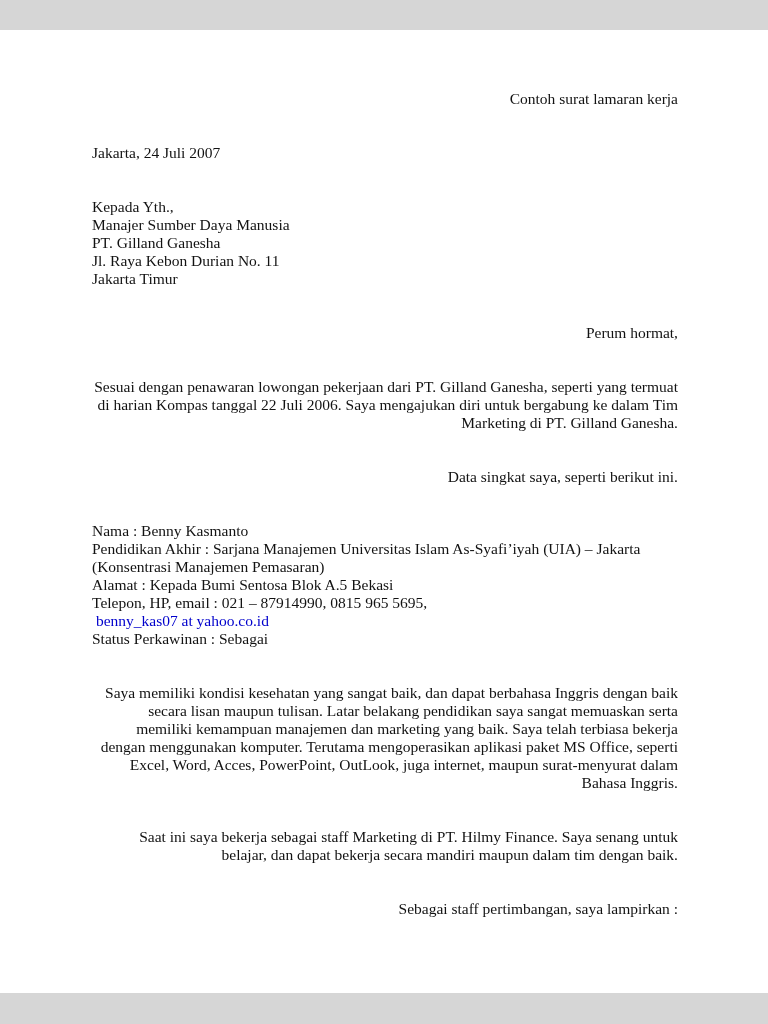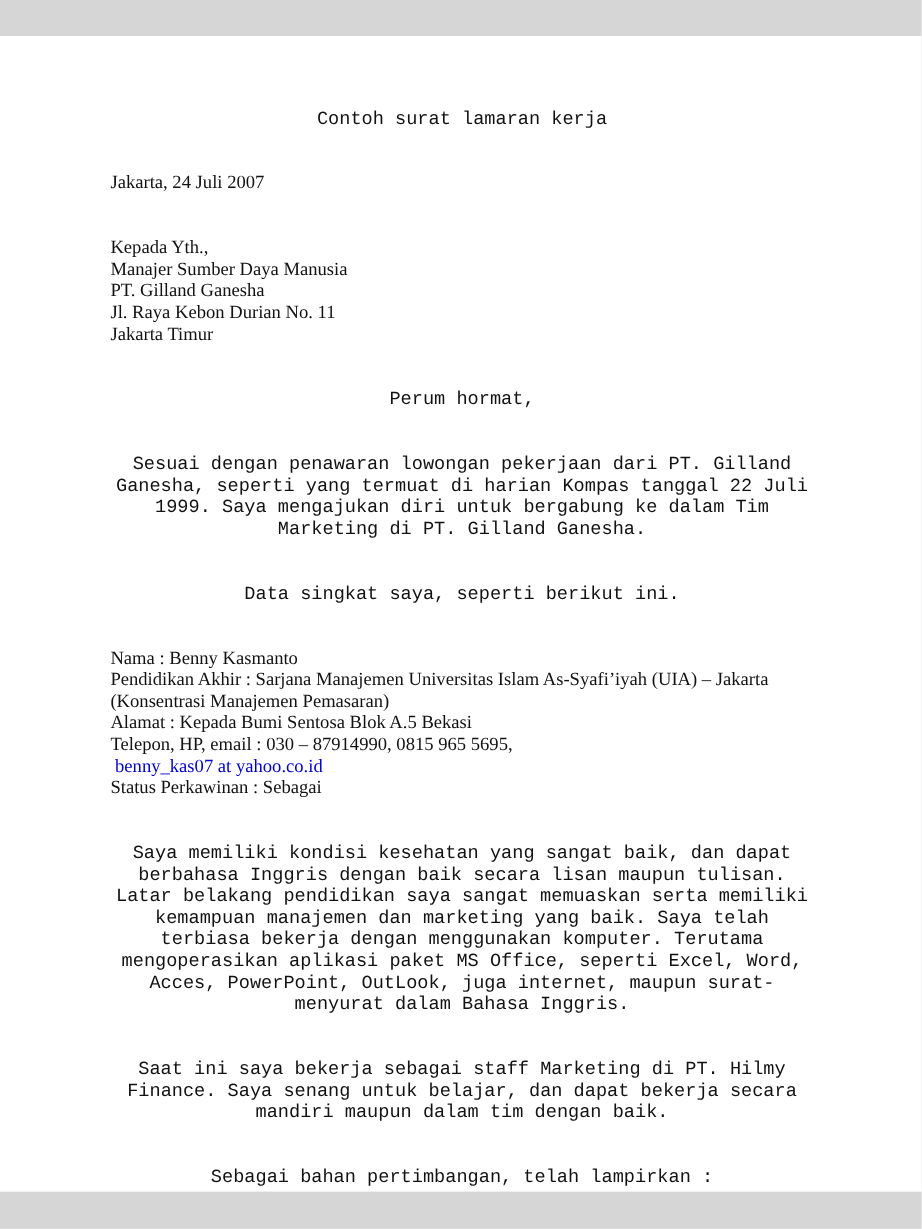--- a/index.html
+++ b/index.html
@@ -23,21 +23,21 @@
     width:768px;
     height:963px;
     background:var(--page-background);
     padding:60px 90px 40px 92px;
     font-size:15.5px;
     line-height:18px;
     overflow:hidden;
   }
   .block-2{margin-bottom:36px;}
   .date-line{text-align:left;}
-  .para{text-align:center;font-family:Liberation Mono, monospace;}
+  .para{text-align:right;}
   .line{white-space:pre-wrap;}
   .email-link{
     color:var(--link);
     cursor:pointer;
   }
   .lead-space{white-space:pre;}
 </style>
 </head>
 <body>
 
@@ -51,33 +51,33 @@
   <div class="block-2">
     <div class="line">Kepada Yth.,</div>
     <div class="line">Manajer Sumber Daya Manusia</div>
     <div class="line">PT. Gilland Ganesha</div>
     <div class="line">Jl. Raya Kebon Durian No. 11</div>
     <div class="line">Jakarta Timur</div>
   </div>
 
   <div class="block-2 para">Perum hormat,</div>
 
-  <div class="block-2 para">Sesuai dengan penawaran lowongan pekerjaan dari PT. Gilland Ganesha, seperti yang termuat di harian Kompas tanggal 22 Juli 1999. Saya mengajukan diri untuk bergabung ke dalam Tim Marketing di PT. Gilland Ganesha.</div>
+  <div class="block-2 para">Sesuai dengan penawaran lowongan pekerjaan dari PT. Gilland Ganesha, seperti yang termuat di harian Kompas tanggal 22 Juli 2006. Saya mengajukan diri untuk bergabung ke dalam Tim Marketing di PT. Gilland Ganesha.</div>
 
   <div class="block-2 para">Data singkat saya, seperti berikut ini.</div>
 
   <div class="block-2">
     <div class="line">Nama : Benny Kasmanto</div>
     <div class="line">Pendidikan Akhir : Sarjana Manajemen Universitas Islam As-Syafi’iyah (UIA) – Jakarta</div>
     <div class="line">(Konsentrasi Manajemen Pemasaran)</div>
     <div class="line">Alamat : Kepada Bumi Sentosa Blok A.5 Bekasi</div>
-    <div class="line">Telepon, HP, email : 030 – 87914990, 0815 965 5695,</div>
+    <div class="line">Telepon, HP, email : 021 – 87914990, 0815 965 5695,</div>
     <div class="line lead-space"><span class="email-link"> benny_kas07 at yahoo.co.id</span></div>
     <div class="line">Status Perkawinan : Sebagai</div>
   </div>
 
   <div class="block-2 para">Saya memiliki kondisi kesehatan yang sangat baik, dan dapat berbahasa Inggris dengan baik secara lisan maupun tulisan. Latar belakang pendidikan saya sangat memuaskan serta memiliki kemampuan manajemen dan marketing yang baik. Saya telah terbiasa bekerja dengan menggunakan komputer. Terutama mengoperasikan aplikasi paket MS Office, seperti Excel, Word, Acces, PowerPoint, OutLook, juga internet, maupun surat-menyurat dalam Bahasa Inggris.</div>
 
   <div class="block-2 para">Saat ini saya bekerja sebagai staff Marketing di PT. Hilmy Finance. Saya senang untuk belajar, dan dapat bekerja secara mandiri maupun dalam tim dengan baik.</div>
 
-  <div class="block-2 para">Sebagai bahan pertimbangan, telah lampirkan :</div>
+  <div class="block-2 para">Sebagai staff pertimbangan, saya lampirkan :</div>
 
 </div>
 
 </body></html>

